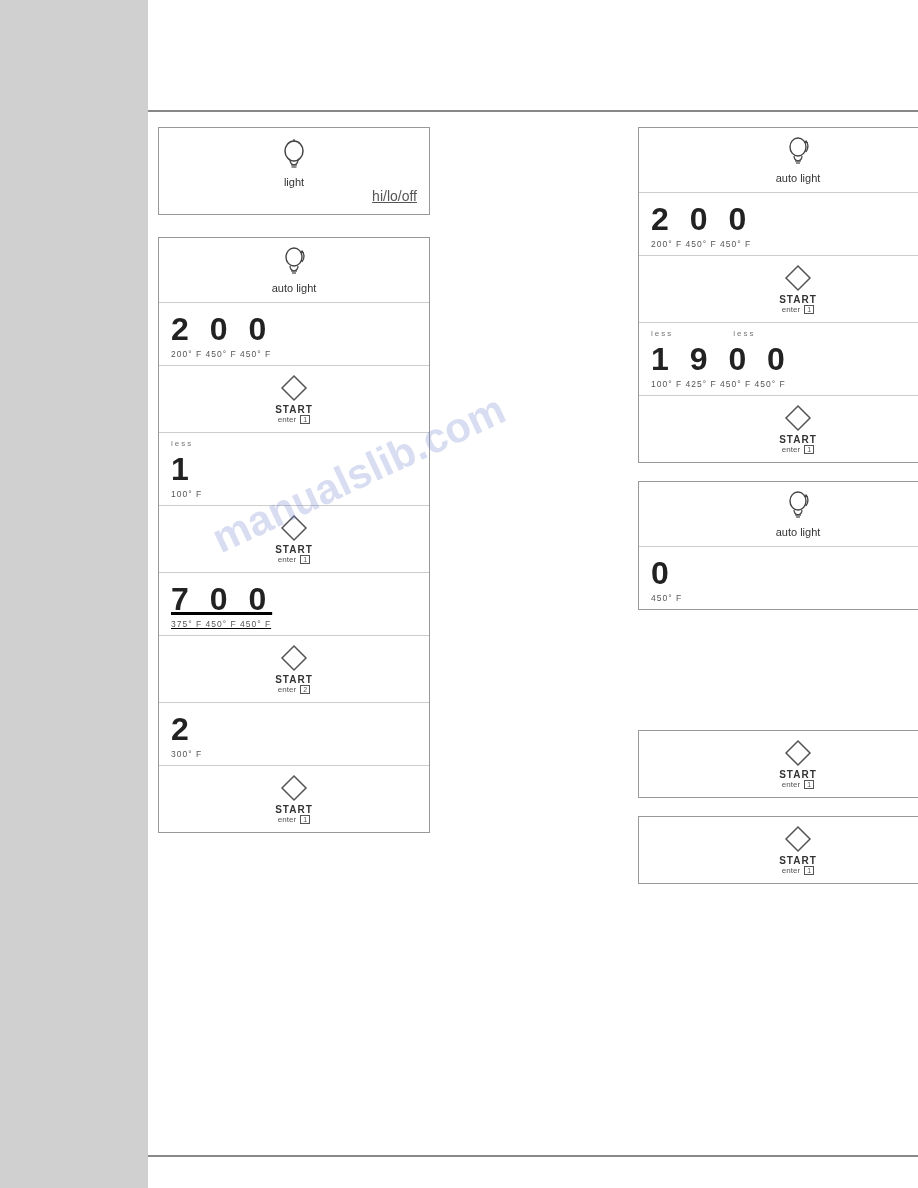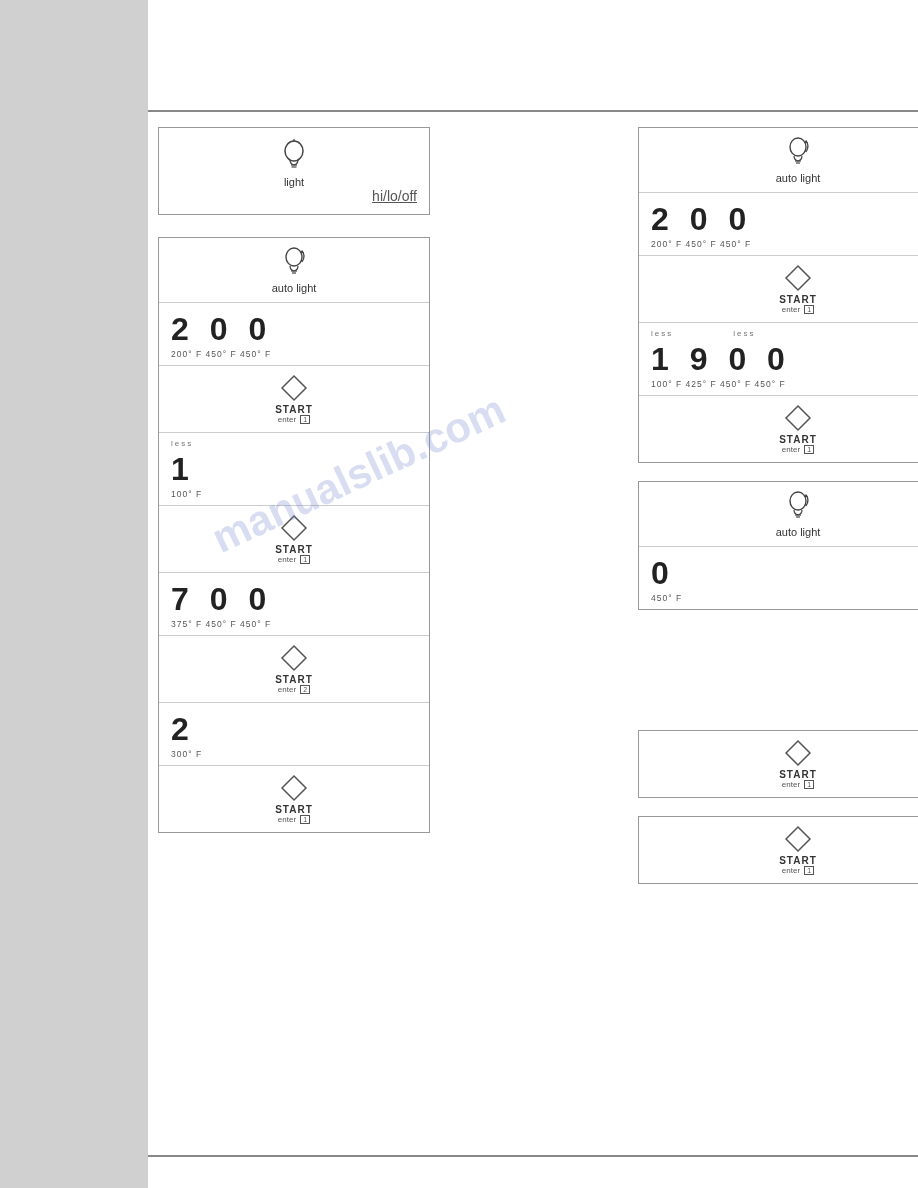--- a/index.html
+++ b/index.html
@@ -217,21 +217,21 @@
       </div>
 
       <div style="padding:8px 12px; border-bottom:1px solid #ccc;">
         <svg class="start-icon" width="28" height="28" viewBox="0 0 28 28">
           <polygon points="14,2 26,14 14,26 2,14" fill="none" stroke="#555" stroke-width="1.5"></polygon>
         </svg>
         <div class="start-label">START</div>
         <div class="enter-label">enter <span class="enter-num">1</span></div>
       </div>
 
-      <div style="padding:6px 12px; border-bottom:1px solid #ccc;">
+      <div style="padding:6px 12px; border-bottom:1px solid #ccc;text-decoration:underline;">
         <div class="big-number">7  0  0</div>
         <div class="small-temps">375° F  450° F  450° F</div>
       </div>
 
       <div style="padding:8px 12px; border-bottom:1px solid #ccc;">
         <svg class="start-icon" width="28" height="28" viewBox="0 0 28 28">
           <polygon points="14,2 26,14 14,26 2,14" fill="none" stroke="#555" stroke-width="1.5"></polygon>
         </svg>
         <div class="start-label">START</div>
         <div class="enter-label">enter <span class="enter-num">2</span></div>

